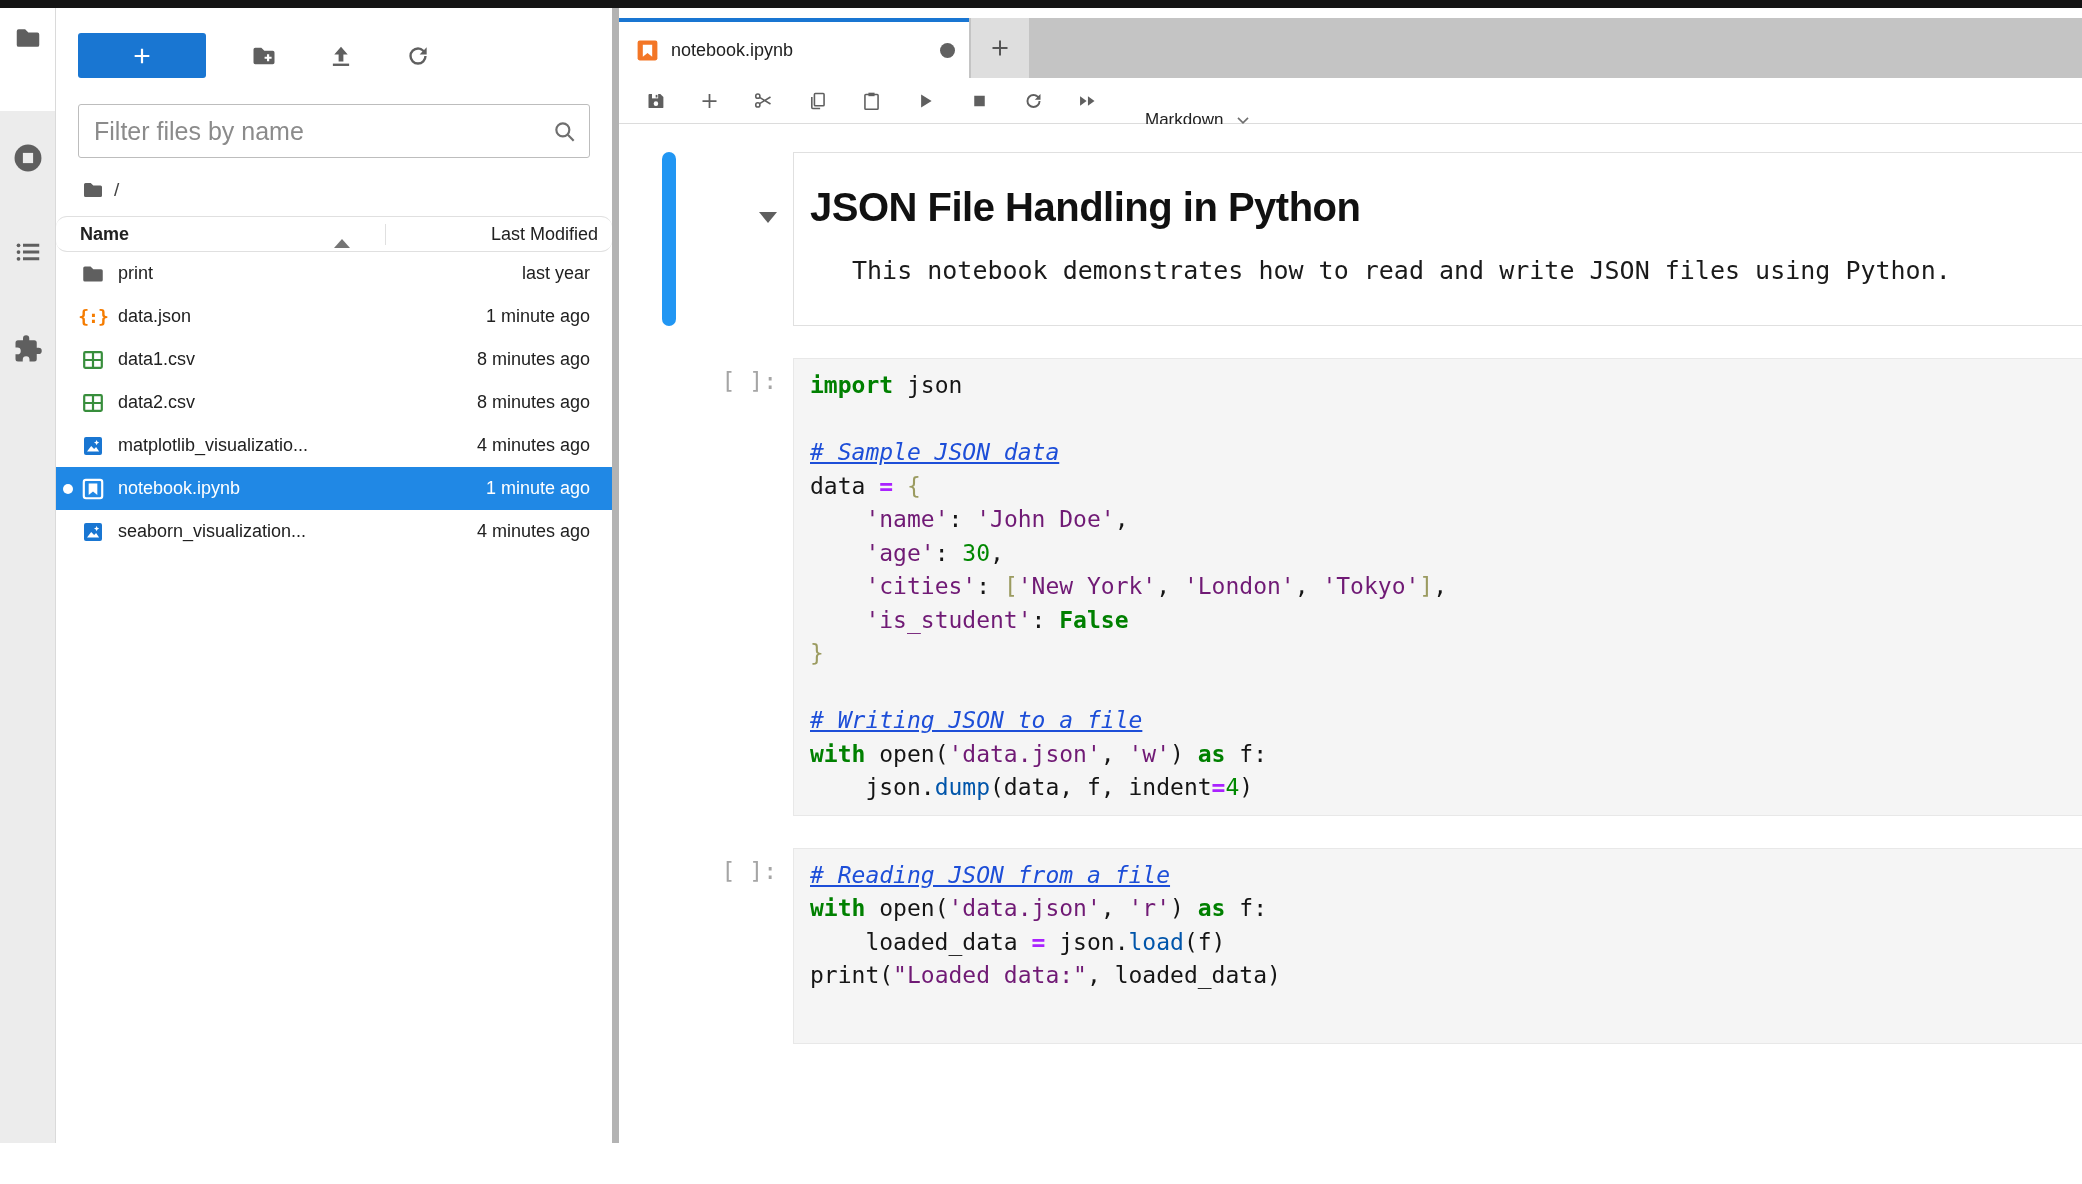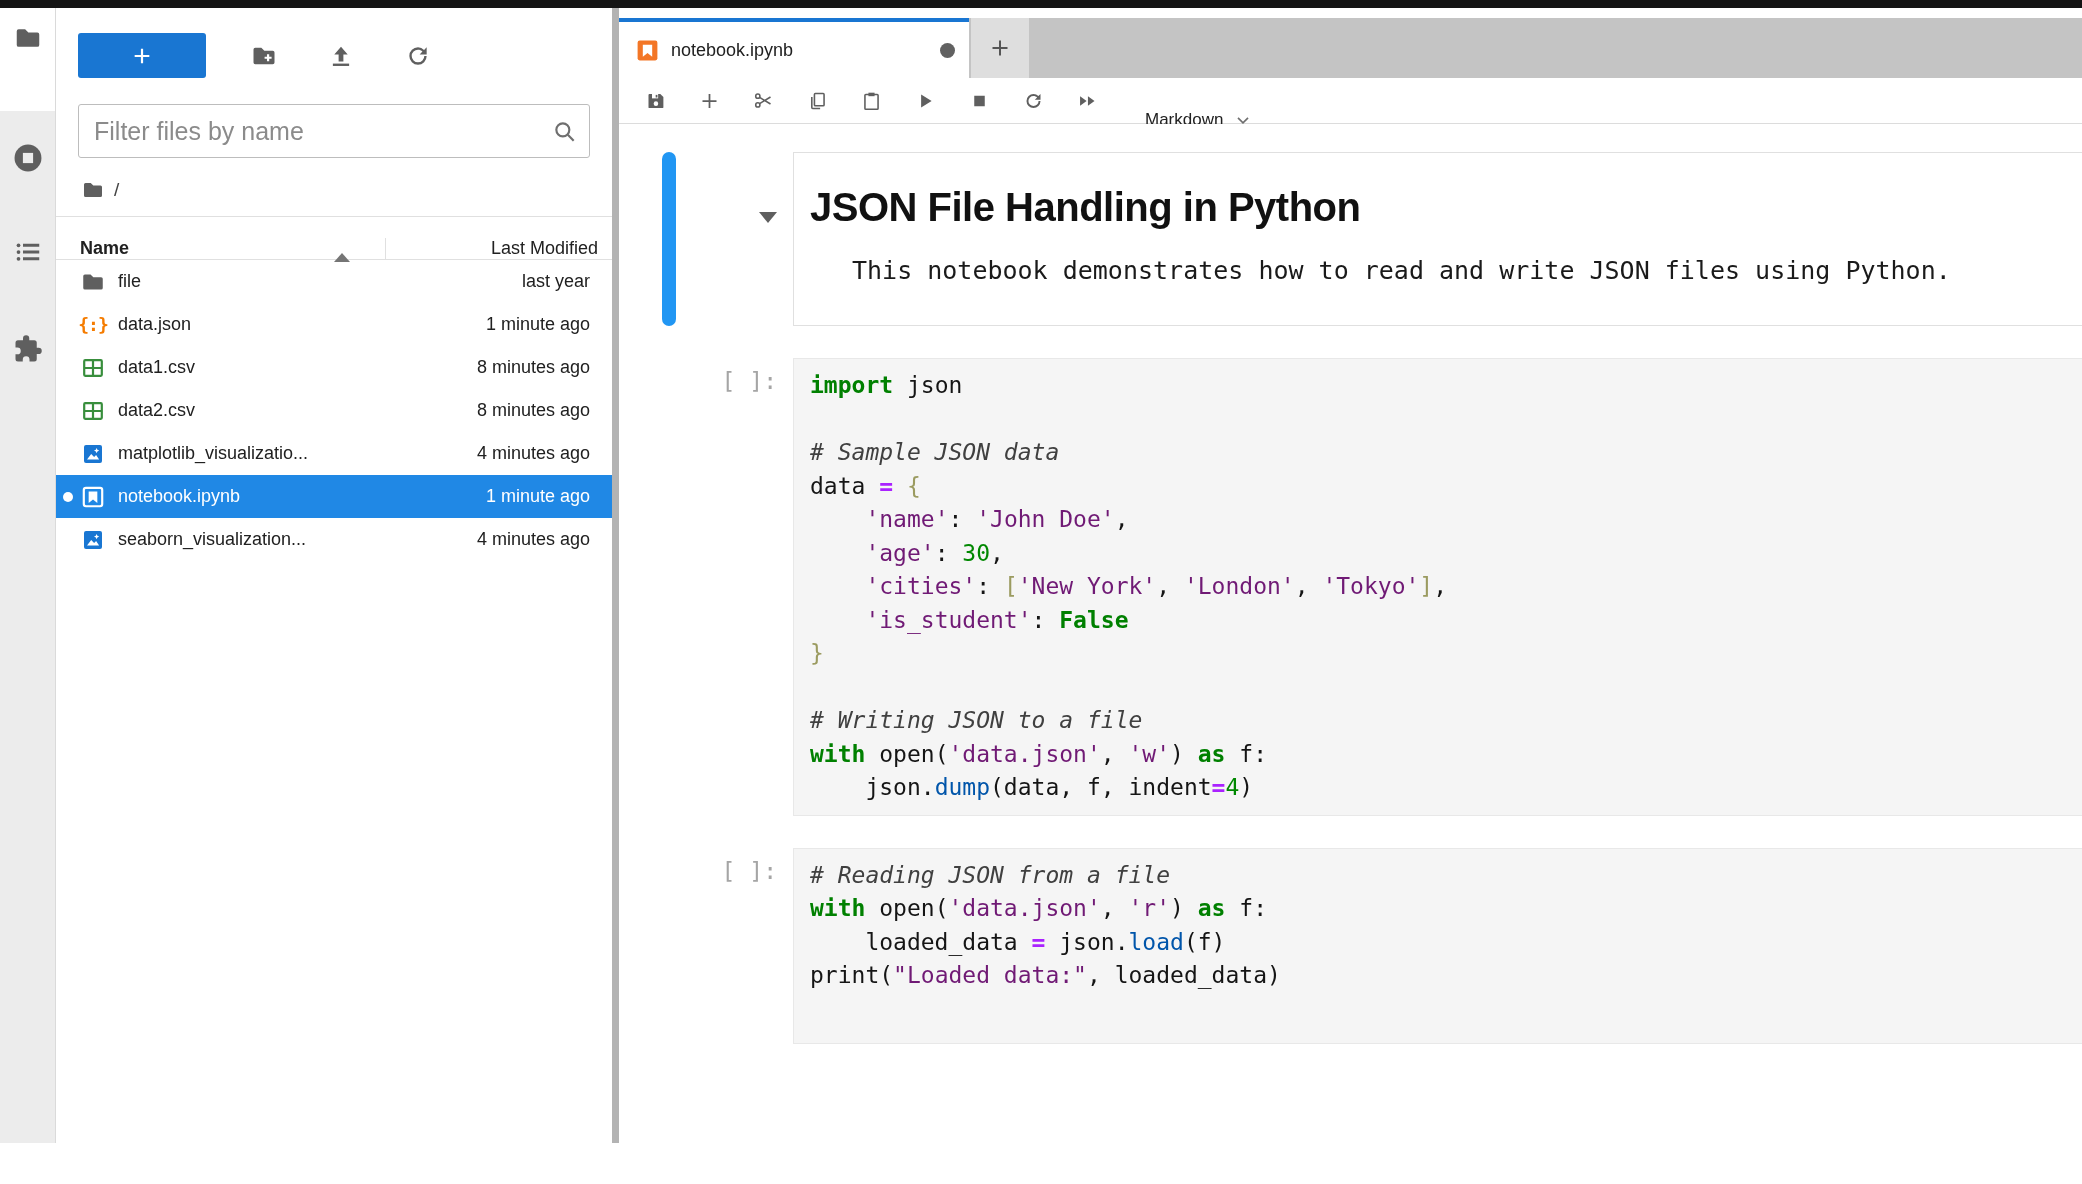--- a/index.html
+++ b/index.html
@@ -41,21 +41,21 @@
   .fb-tool-btn.b3 { margin-left:37px; }
   .fb-filter { margin:20px 22px 0; position:relative; }
   .fb-filter input {
     width:100%; height:54px; border:1px solid #bdbdbd; border-radius:3px;
     font-size:25px; padding:0 46px 0 15px; color:#424242; outline:none;
     font-family:"Liberation Sans","DejaVu Sans",sans-serif;
   }
   .fb-filter input::placeholder { color:#8b8b8b; }
   .fb-filter .searchicon { position:absolute; right:12px; top:15px; }
   .fb-breadcrumb { margin:12px 0 0 25px; height:40px; display:flex; align-items:center; gap:9px; color:#424242; font-size:19px; }
-  .fb-header { margin-top:6px; height:44px; border-top:1px solid #e0e0e0; border-bottom:1px solid #e0e0e0; display:flex; align-items:flex-end; }
+  .fb-header { margin-top:6px; height:36px; border-top:1px solid #e0e0e0; border-bottom:1px solid #e0e0e0; display:flex; align-items:center;border-radius:11px; }
   .col-name { flex:1; display:flex; align-items:center; padding-left:24px; font-weight:700; color:#212121; position:relative; }
   .sort-asc { position:absolute; left:278px; top:15px; width:0; height:0; border-left:8px solid transparent; border-right:8px solid transparent; border-bottom:9px solid #757575; }
   .col-mod { width:227px; border-left:1px solid #e0e0e0; display:flex; align-items:center; justify-content:flex-end; padding-right:14px; color:#212121; }
   .fb-row { height:43px; display:flex; align-items:center; padding:0 22px 0 24px; position:relative; cursor:default; }
   .fb-row .ficon { width:26px; display:flex; justify-content:center; margin-right:12px; flex:none; }
   .fb-row .fname { flex:1; white-space:nowrap; overflow:hidden; color:#212121; }
   .fb-row .ftime { color:#212121; white-space:nowrap; }
   .fb-row.selected { background:#2088e5; }
   .fb-row.selected .fname, .fb-row.selected .ftime { color:#fff; }
   .run-dot { position:absolute; left:7px; top:17px; width:10px; height:10px; border-radius:50%; background:#fff; }
@@ -92,21 +92,21 @@
   .md-cell { background:#fff; border:1px solid #e0e0e0; padding:32px 20px 40px 16px; }
   .md-cell h1 { font-size:40px; letter-spacing:-0.5px; font-weight:700; color:#111; margin:0 0 26px; }
   .md-cell pre { font-family:"DejaVu Sans Mono",monospace; font-size:25px; color:#1a1a1a; margin:0 0 0 42px; white-space:pre; }
   .code-cell {
     background:#f5f5f5; border:1px solid #e8e8e8; padding:10px 8px 10px 16px;
     font-family:"DejaVu Sans Mono",monospace; font-size:23px; line-height:33.5px;
     color:#151515; white-space:pre; overflow:hidden;
   }
   .cellrow:last-child .code-cell { padding-bottom:50px; }
   .tok-k { color:#008000; font-weight:bold; }
-  .tok-c { color:#404040; font-style:italic; }
+  .tok-c { color:#1d4ed8; font-style:italic;text-decoration:underline; }
   .tok-s { color:#701a75; }
   .tok-n { color:#008800; }
   .tok-o { color:#aa22ff; font-weight:bold; }
   .tok-p { color:#0055aa; }
   .tok-b { color:#9b9b60; }
 </style>
 </head>
 <body>
 
 <div class="app">
@@ -198,21 +198,21 @@
         </div>
       </div>
 
       <div>
         <div class="fb-row">
           <span class="ficon">
               <svg width="26" height="26" viewBox="0 0 24 24">
                 <path d="M3 6.5A1.5 1.5 0 0 1 4.5 5h5.2l2.6 2.6h7.2A1.5 1.5 0 0 1 21 9.1v8.4a1.5 1.5 0 0 1-1.5 1.5h-15A1.5 1.5 0 0 1 3 17.5z" fill="#5f5f5f"></path>
               </svg>
             </span>
-          <span class="fname">file</span>
+          <span class="fname">print</span>
           <span class="ftime">last year</span>
         </div>
         <div class="fb-row">
           <span class="ficon json-glyph">{:}</span>
           <span class="fname">data.json</span>
           <span class="ftime">1 minute ago</span>
         </div>
         <div class="fb-row">
           <span class="ficon">
               <svg width="24" height="24" viewBox="0 0 24 24">

